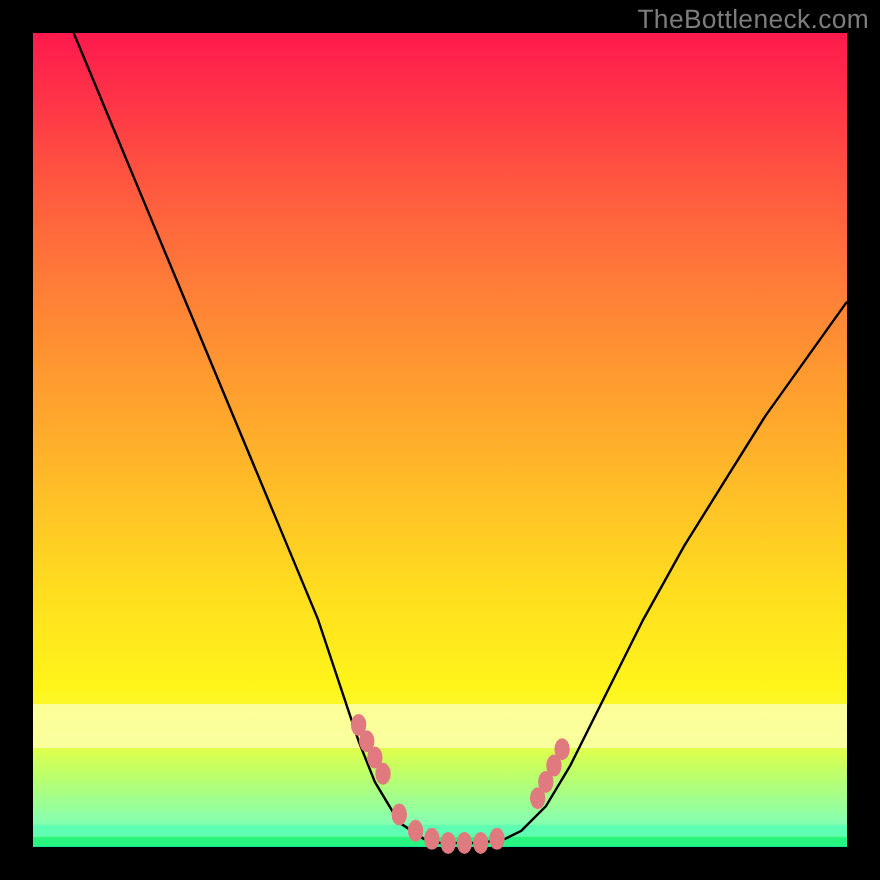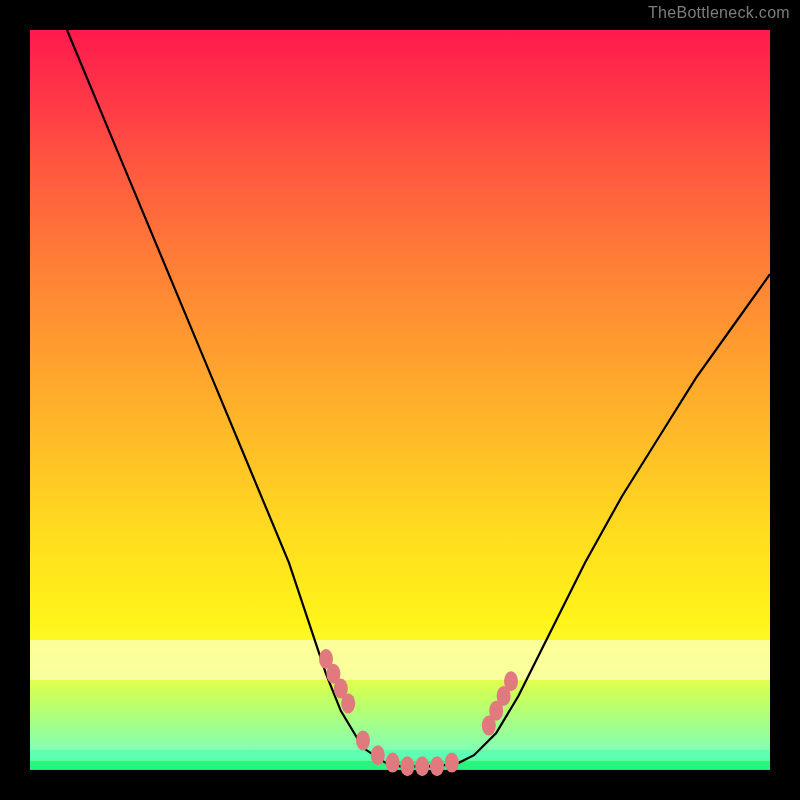--- a/index.html
+++ b/index.html
@@ -66,21 +66,21 @@
     top: 731px;
     height: 9px;
     background: #27f57f;
     box-shadow: 0 -1px 0 #0de69a inset;
   }
   .watermark {
     position: absolute;
     top: 4px;
     right: 10px;
     color: #7d7d7d;
-    font-size: 16px;
+    font-size: 24px;
     letter-spacing: 0.3px;
     user-select: none;
   }
   svg.curve {
     position: absolute;
     left: 0;
     top: 0;
     width: 740px;
     height: 740px;
     overflow: visible;

